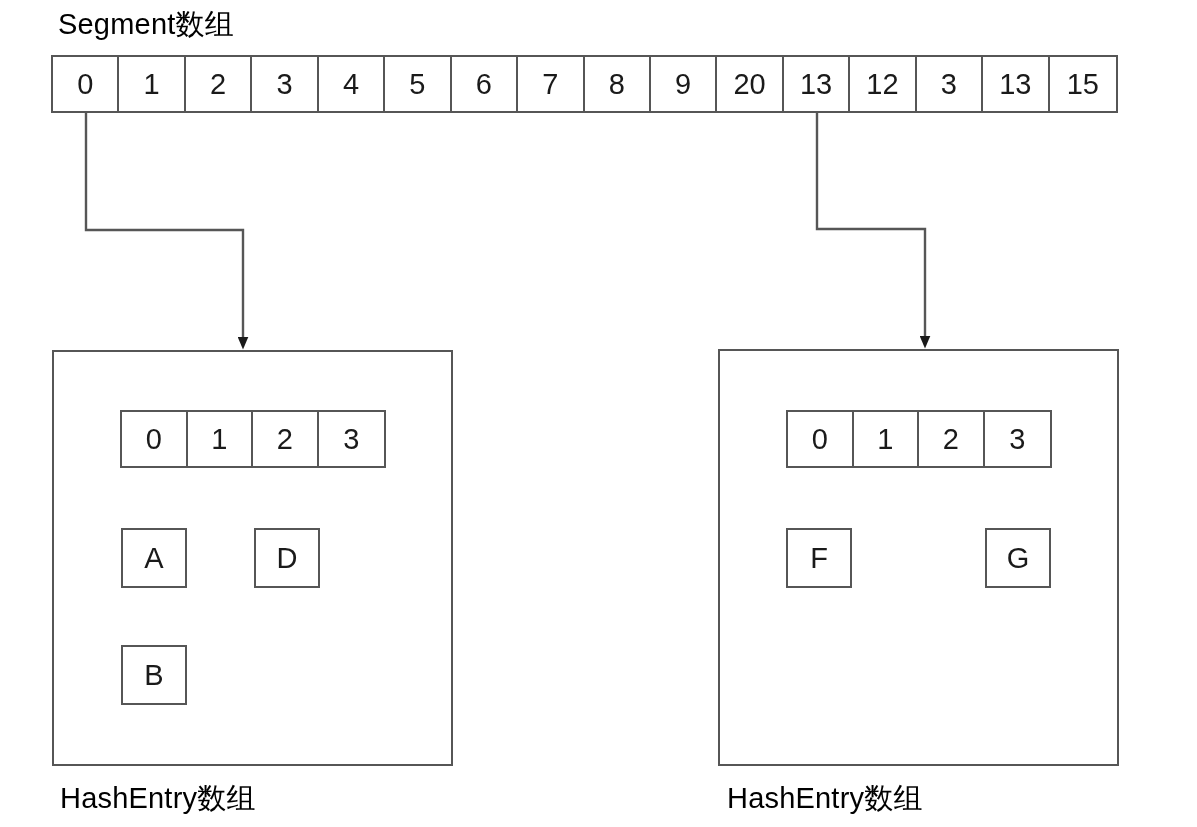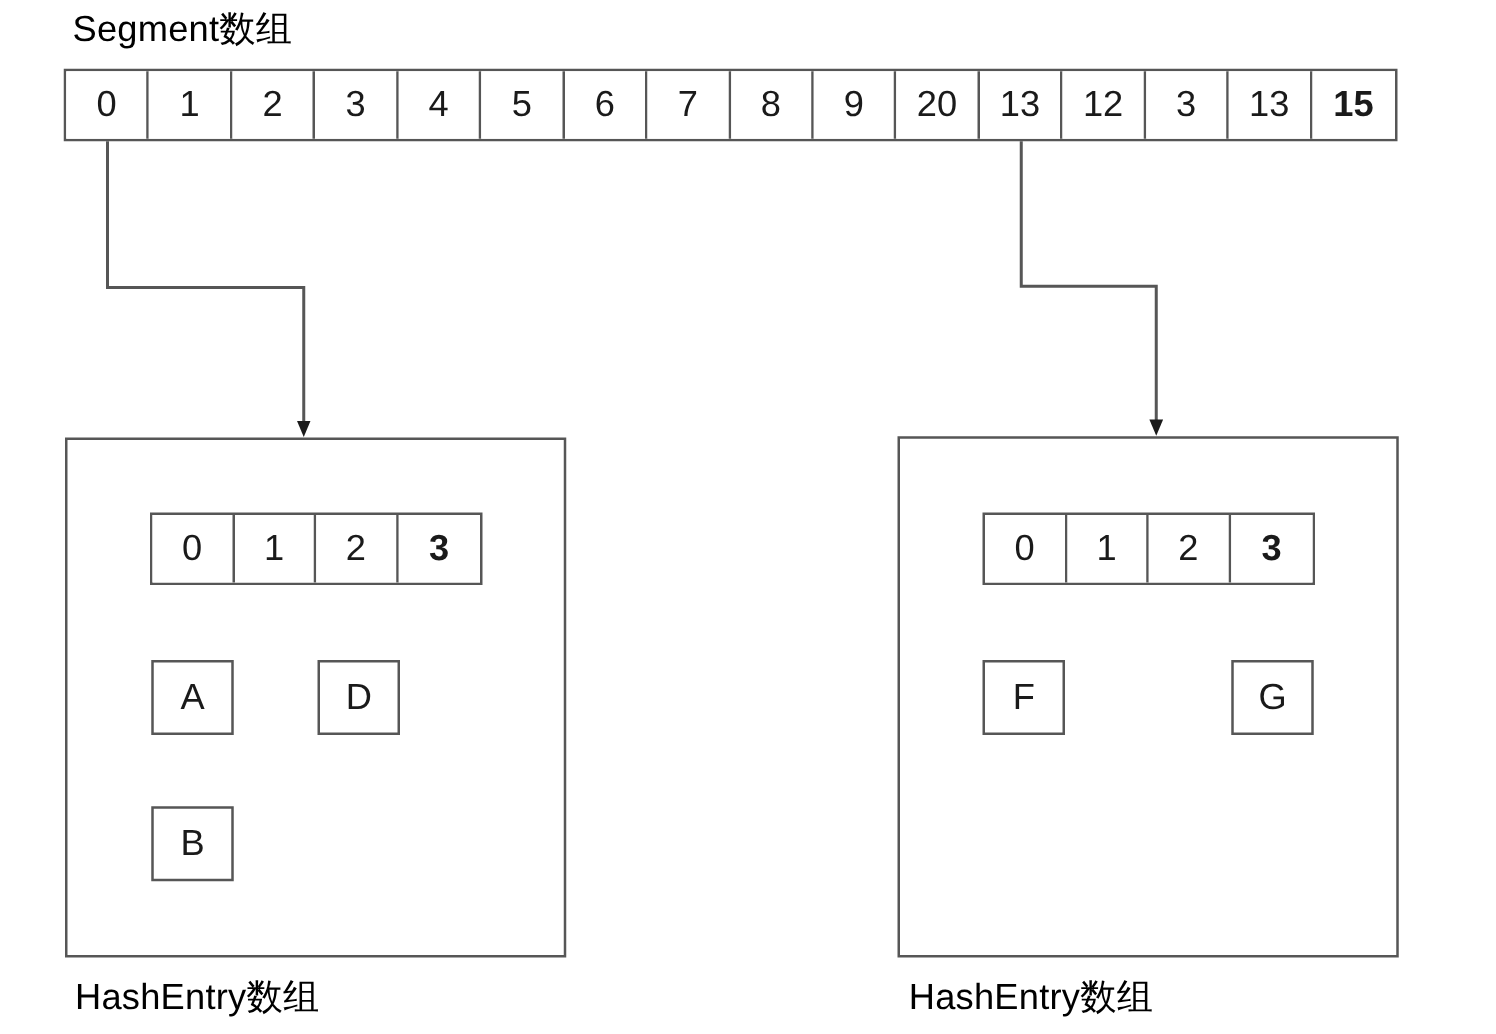--- a/index.html
+++ b/index.html
@@ -51,21 +51,21 @@
   .cell-array .cell {
     box-sizing: border-box;
     border-right: 2px solid #565656;
     display: flex;
     align-items: center;
     justify-content: center;
     font-size: 29px;
     color: #1a1a1a;
     background: #ffffff;
   }
-  .cell-array .cell:last-child { border-right: none; font-weight: bold; }
+  .cell-array .cell:last-child { border-right: none; }
 
   #segment-array {
     left: 51px;
     top: 55px;
     width: 1067px;
     height: 58px;
   }
   #segment-array .cell { width: 66.6875px; height: 100%; }
 
   .inner-array { top: 410px; width: 266px; height: 58px; }

